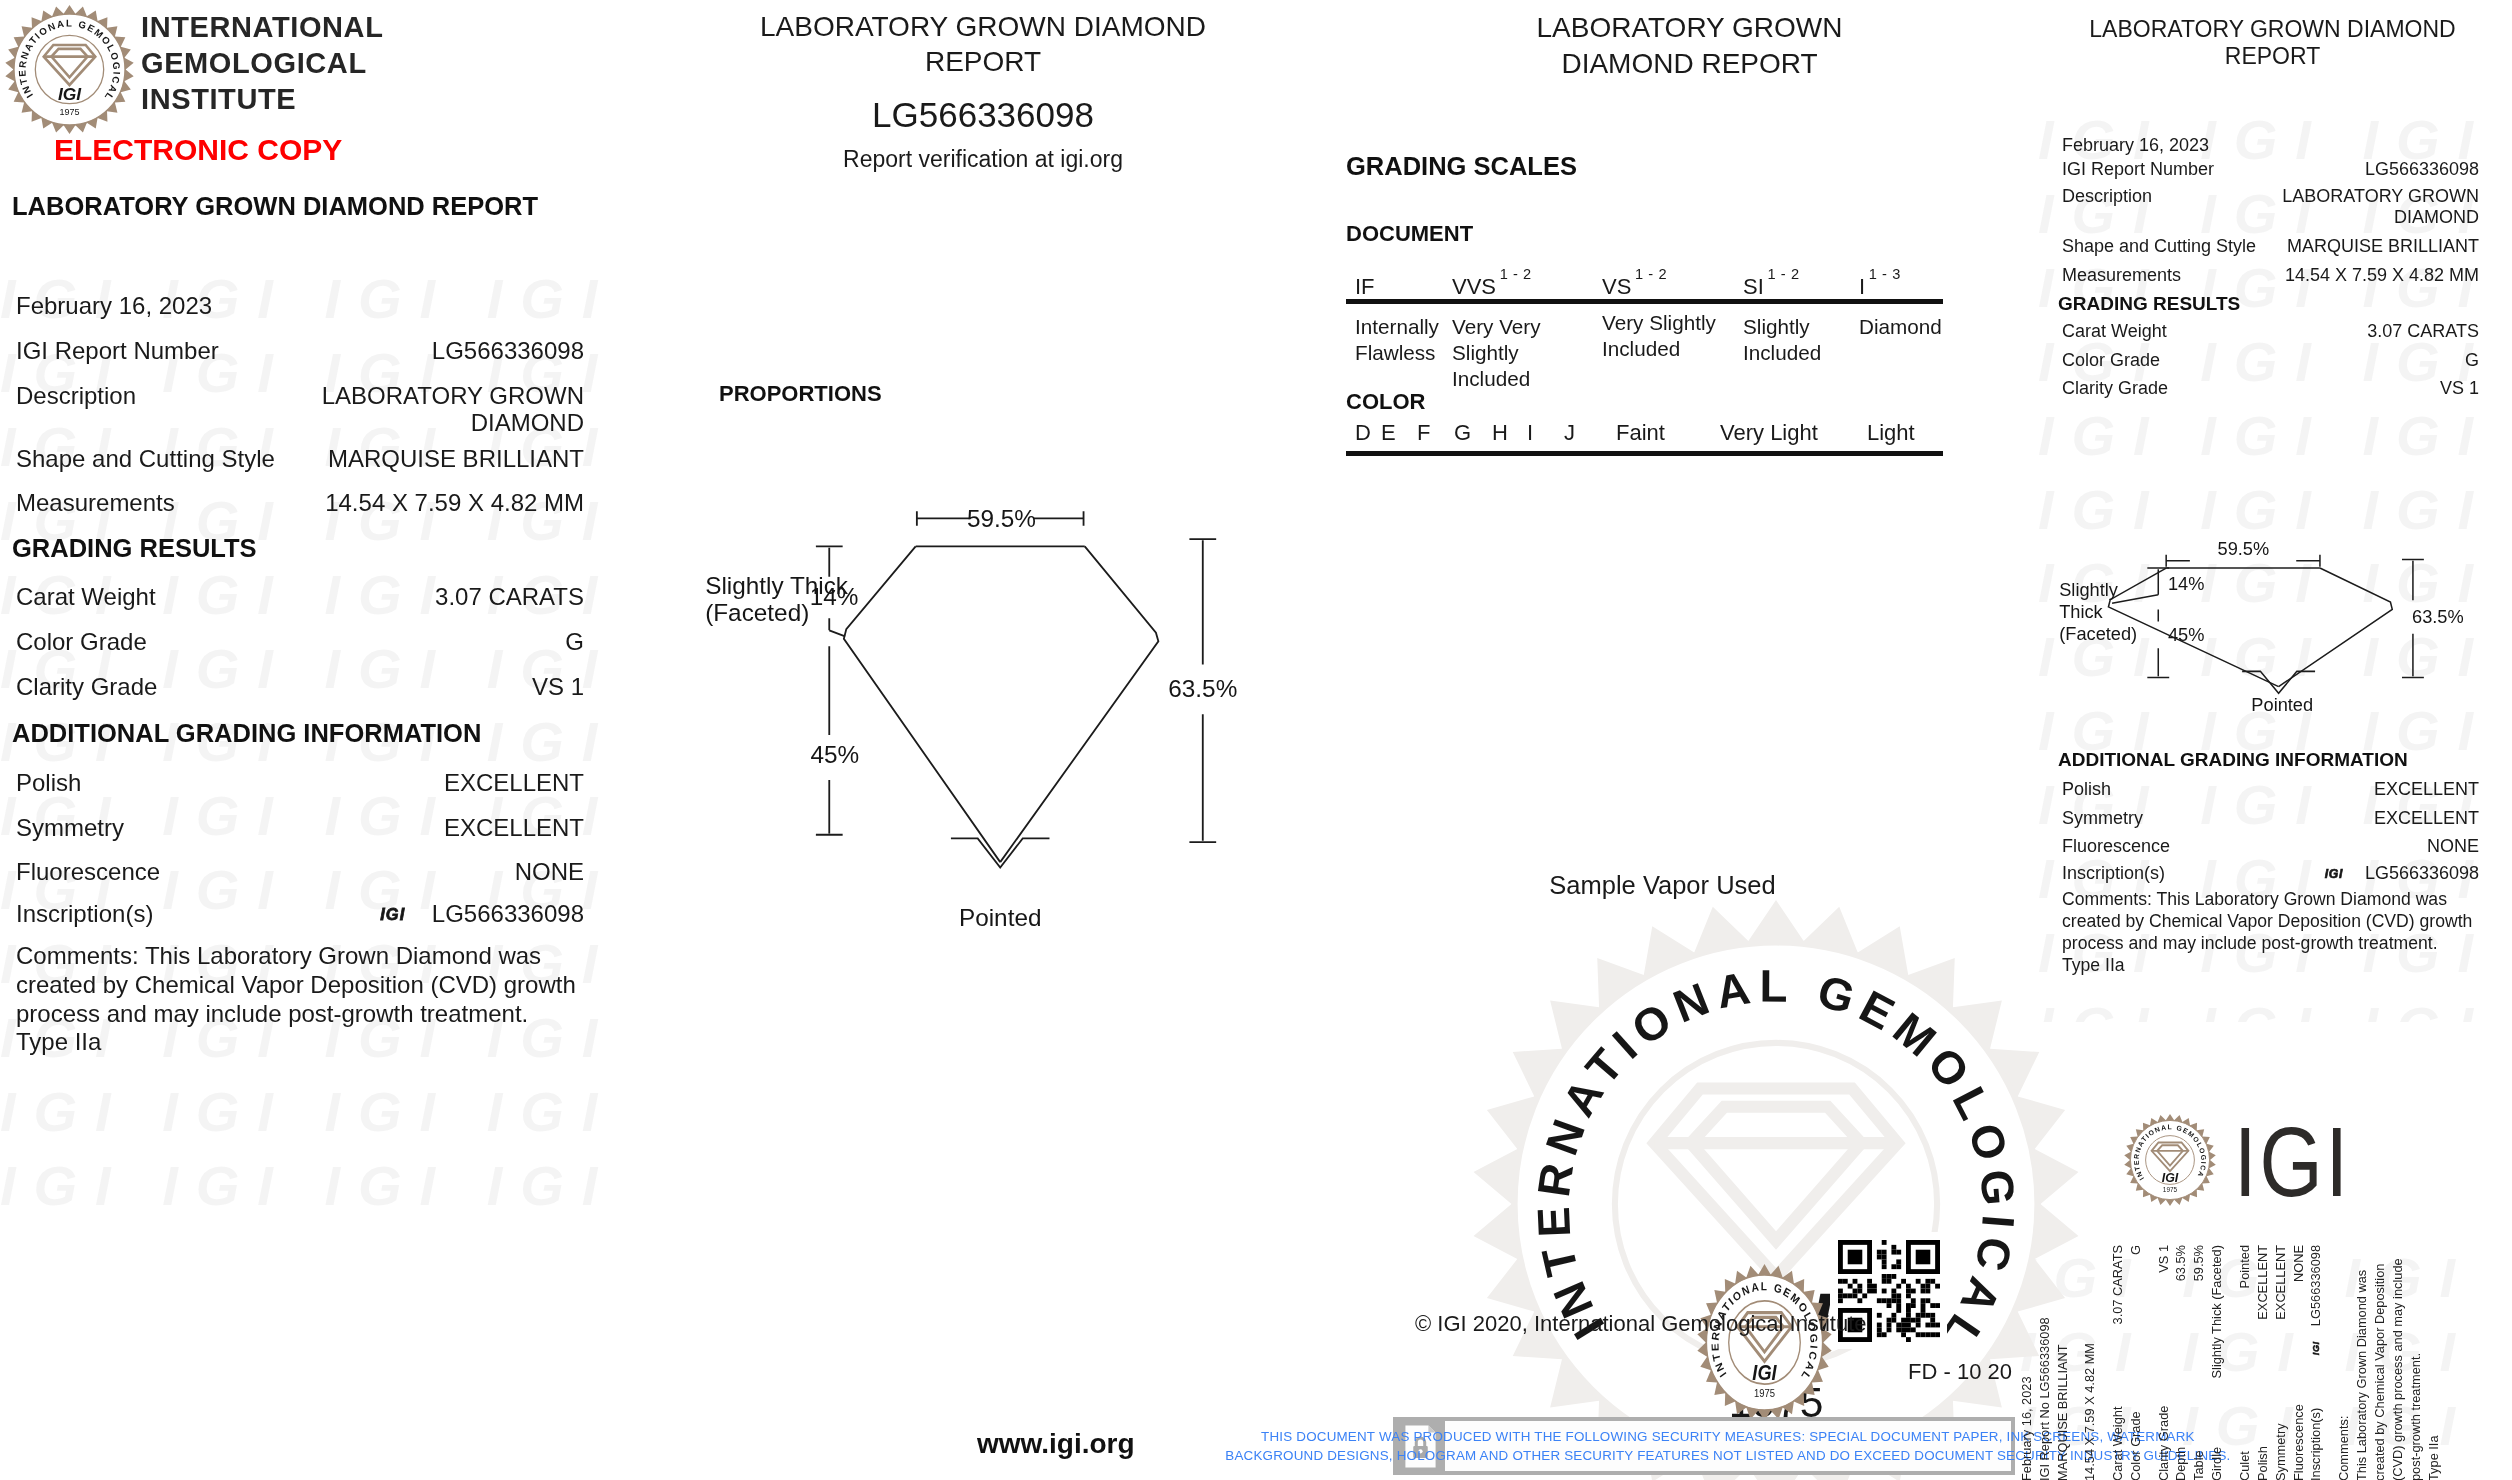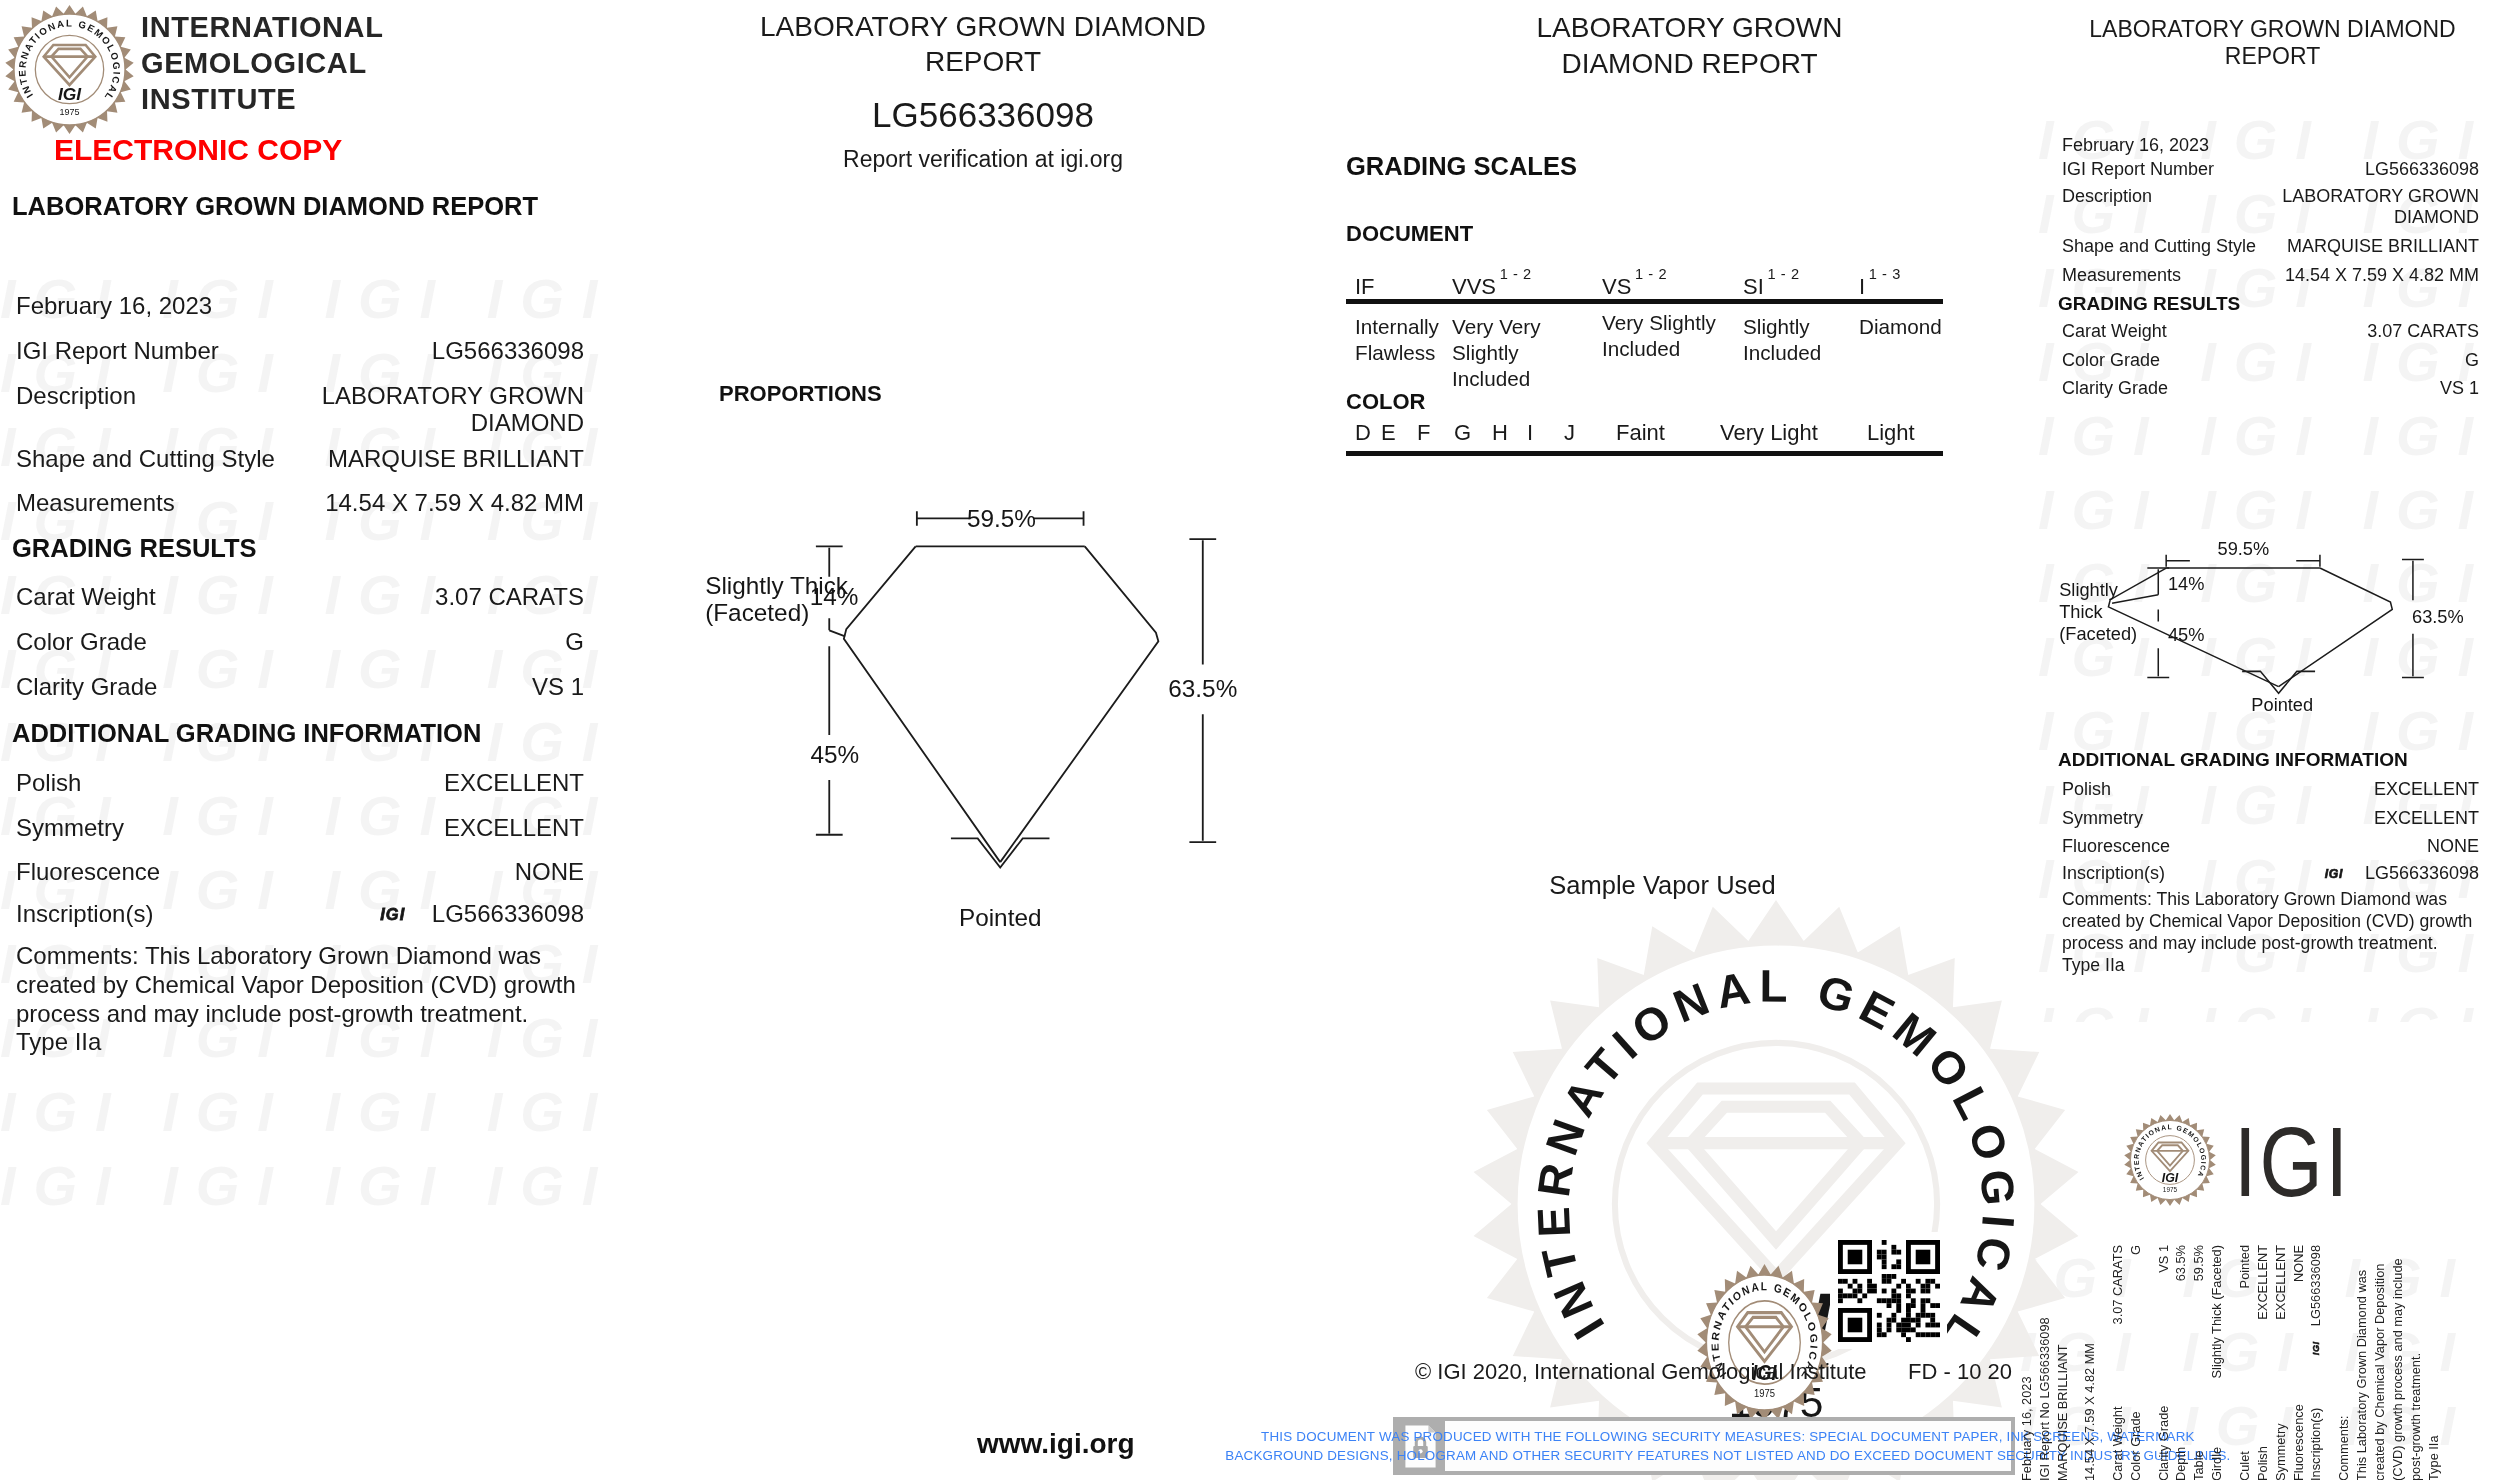--- a/index.html
+++ b/index.html
@@ -47,21 +47,21 @@
   .photo .band{position:absolute;left:0;top:42%;width:100%;height:27%;
              background:linear-gradient(90deg,#c4bd9e 0%,#d8d2b6 30%,#cfc9ab 55%,#d3cdb0 75%,#c9c2a4 100%);
              display:flex;align-items:center;justify-content:center;}
   .photo .insc{font-family:"DejaVu Sans Mono",monospace;font-size:16.4px;color:#3a3a33;letter-spacing:1.2px;}
   .photo .p3{position:absolute;left:0;top:69%;width:40%;height:31%;background:#e9ebee;}
   .photo .p4{position:absolute;left:36%;top:69%;width:30%;height:31%;
              background:linear-gradient(180deg,#555b62,#3f454c);clip-path:polygon(18% 0,82% 0,64% 100%,0 100%);}
   .photo .p5{position:absolute;right:0;top:69%;width:38%;height:31%;background:#dde0e4;}
   .caption{position:absolute;left:1535px;top:871px;width:255px;text-align:center;font-size:25.5px;}
   
-  .copyright{position:absolute;left:1415px;top:1359px;font-size:22px;}
+  .copyright{position:absolute;left:1415px;top:1311px;font-size:22px;}
   .formcode{position:absolute;left:1825px;top:1359px;width:187px;text-align:right;font-size:22px;}
   .website{position:absolute;left:977px;top:1428px;font-size:28px;font-weight:bold;color:#111;}
   .qrbox{position:absolute;left:1830px;top:1232px;width:117px;height:117px;background:#fff;
          display:flex;align-items:center;justify-content:center;}
   .strip{position:absolute;left:1393px;top:1417px;width:622px;height:58px;background:#aeaeae;}
   .strip .txtbox{position:absolute;left:52px;top:4.3px;right:4.3px;bottom:4.3px;background:#fdfdfd;
          display:flex;flex-direction:column;align-items:center;justify-content:center;}
   .strip .sline{font-size:13.4px;color:#3b82f6;font-weight:normal;letter-spacing:0.2px;line-height:1.45;white-space:nowrap;}
   
   .stitle{position:absolute;left:2056px;top:16px;width:433px;text-align:center;font-size:23px;}

